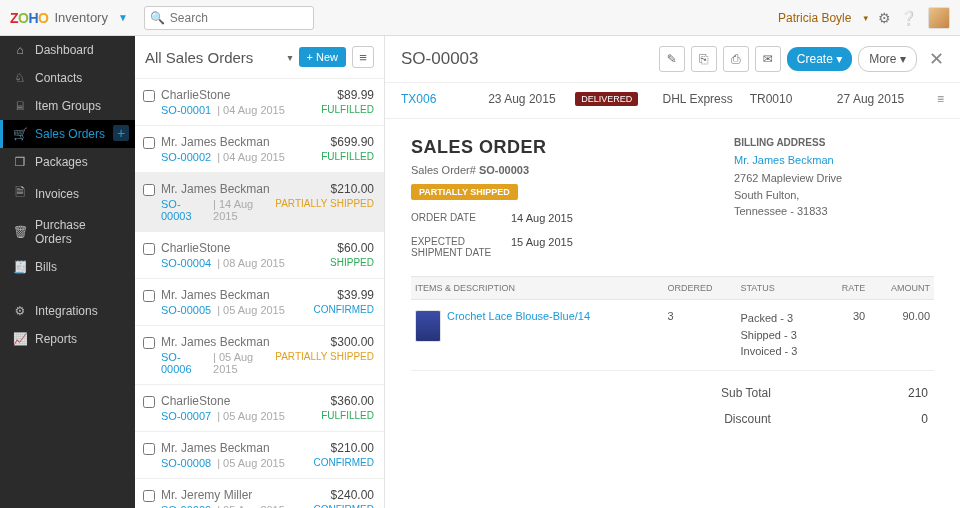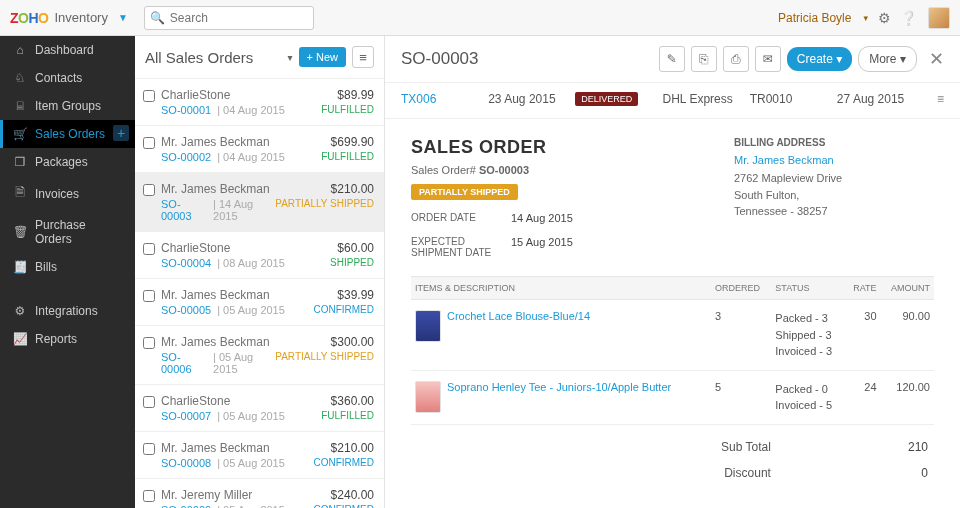--- a/index.html
+++ b/index.html
@@ -343,21 +343,21 @@
               <span class="v">14 Aug 2015</span>
             </div>
           <div class="kv">
               <span class="k">EXPECTED SHIPMENT DATE</span>
               <span class="v">15 Aug 2015</span>
             </div>
         </div>
         <div class="doc-right">
           <h4>BILLING ADDRESS</h4>
           <a class="cust">Mr. James Beckman</a>
-          <div class="addr"><span>2762 Mapleview Drive</span><br><span>South Fulton,</span><br><span>Tennessee - 38257</span></div>
+          <div class="addr"><span>2762 Mapleview Drive</span><br><span>South Fulton,</span><br><span>Tennessee - 31833</span></div>
         </div>
       </div>
 
       <table class="items-tbl">
         <thead>
             <tr id="items-head">
               <th>ITEMS &amp; DESCRIPTION</th>
               <th>ORDERED</th>
               <th>STATUS</th>
               <th class="r">RATE</th>
@@ -367,28 +367,20 @@
         <tbody id="items-body">
             <tr>
               <td><span class="thumb blue"></span><a class="item-name">Crochet Lace Blouse-Blue/14</a></td>
               <td>3</td>
               <td class="status-lines">Packed - 3
 Shipped - 3
 Invoiced - 3</td>
               <td class="r">30</td>
               <td class="r">90.00</td>
             </tr>
-            <tr>
-              <td><span class="thumb pink"></span><a class="item-name">Soprano Henley Tee - Juniors-10/Apple Butter</a></td>
-              <td>5</td>
-              <td class="status-lines">Packed - 0
-Invoiced - 5</td>
-              <td class="r">24</td>
-              <td class="r">120.00</td>
-            </tr>
           </tbody>
       </table>
 
       <table class="totals">
         <tbody>
             <tr>
               <td class="lbl">Sub Total</td>
               <td class="val">210</td>
             </tr>
         <tr>

